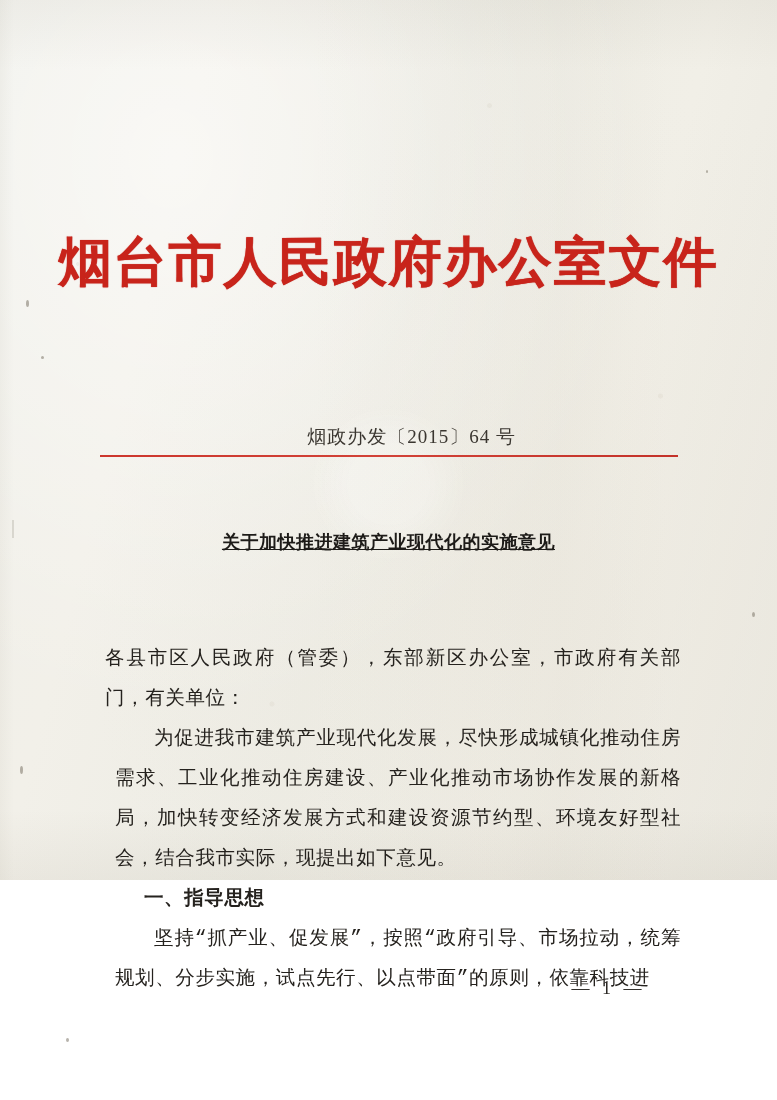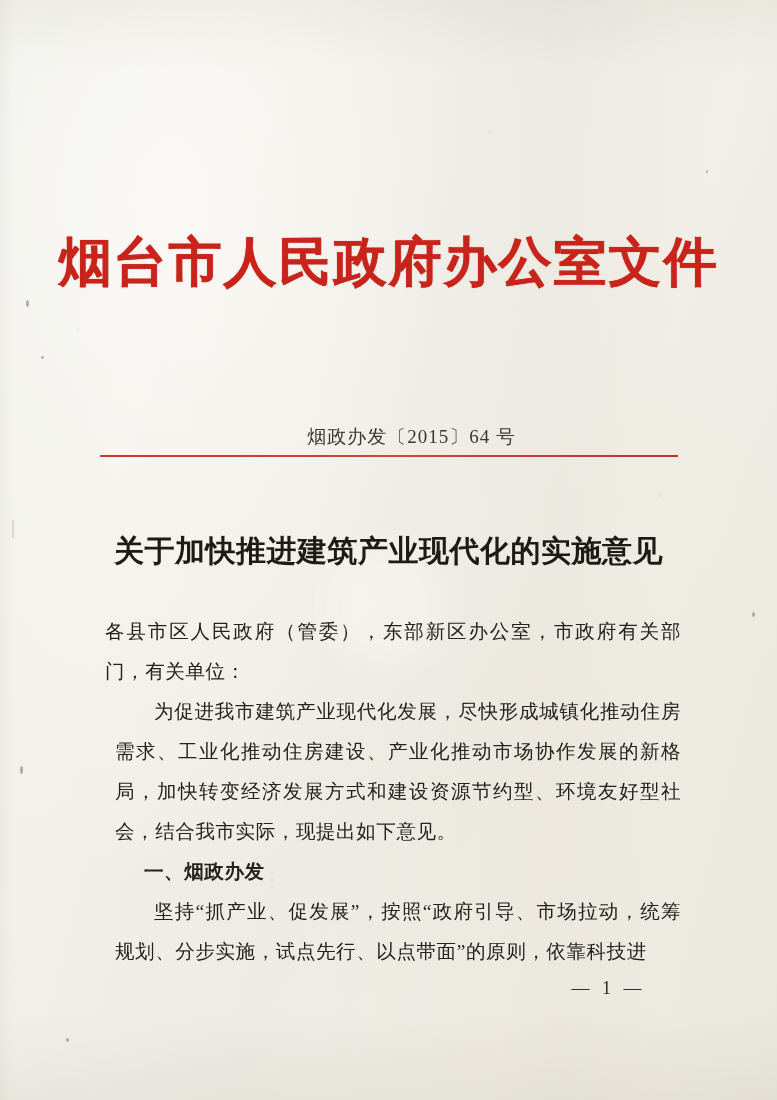--- a/index.html
+++ b/index.html
@@ -10,21 +10,21 @@
     width: 777px;
     height: 1100px;
     overflow: hidden;
     font-family: "Liberation Serif", "DejaVu Serif", serif;
     background: #ffffff;
   }
 
   #page {
     position: relative;
     width: 777px;
-    height: 1100px;
+    height: 880px;
     background:
       radial-gradient(ellipse at 22% 18%, rgba(255,255,255,0.55) 0%, rgba(255,255,255,0) 55%),
       radial-gradient(ellipse at 78% 72%, rgba(236,232,222,0.5) 0%, rgba(255,255,255,0) 60%),
       linear-gradient(104deg, #efefe9 0%, #f2f0e9 22%, #edece4 48%, #f1efe7 72%, #e9e7df 100%);
     box-sizing: border-box;
   }
 
   
   #grain {
     position: absolute;
@@ -119,29 +119,29 @@
     left: 0;
     width: 777px;
     text-align: center;
     font-family: "DejaVu Serif", "Liberation Serif", serif;
     font-weight: 700;
     font-size: 24px;
     color: #1d1b18;
     line-height: 1.55;
     letter-spacing: 0.5px;
   }
-  #title .line2 { font-size: 30px; }
+  #title .line2 { font-size: 18px; text-decoration: underline; }
 
   
   #body {
     position: absolute;
-    top: 612px;
+    top: 640px;
     left: 105px;
     width: 576px;
-    font-family: Liberation Serif, serif;
+    font-family: Liberation Mono, monospace;
     font-size: 19.5px;
     color: #25221e;
     line-height: 2.05;
     letter-spacing: 0.6px;
     text-align: justify;
   }
   #body p {
     margin: 0;
   }
   #body p.indent { text-indent: 2em; margin-left: 10px; }
@@ -195,21 +195,21 @@
 
     <div id="redrule"></div>
 
     <div id="title">
       <div class="line2">关于加快推进建筑产业现代化的实施意见</div>
     </div>
 
     <div id="body">
       <p class="addressee">各县市区人民政府（管委），东部新区办公室，市政府有关部门，有关单位：</p>
       <p class="indent">为促进我市建筑产业现代化发展，尽快形成城镇化推动住房需求、工业化推动住房建设、产业化推动市场协作发展的新格局，加快转变经济发展方式和建设资源节约型、环境友好型社会，结合我市实际，现提出如下意见。</p>
-      <p class="heading">一、烟政办发</p>
+      <p class="heading">一、指导思想</p>
       <p class="indent">坚持“抓产业、促发展”，按照“政府引导、市场拉动，统筹规划、分步实施，试点先行、以点带面”的原则，依靠科技进</p>
     </div>
 
     <div id="pagenum">
       <span class="inner">— 1 —</span>
     </div>
 
   </div>
 </div>
 

